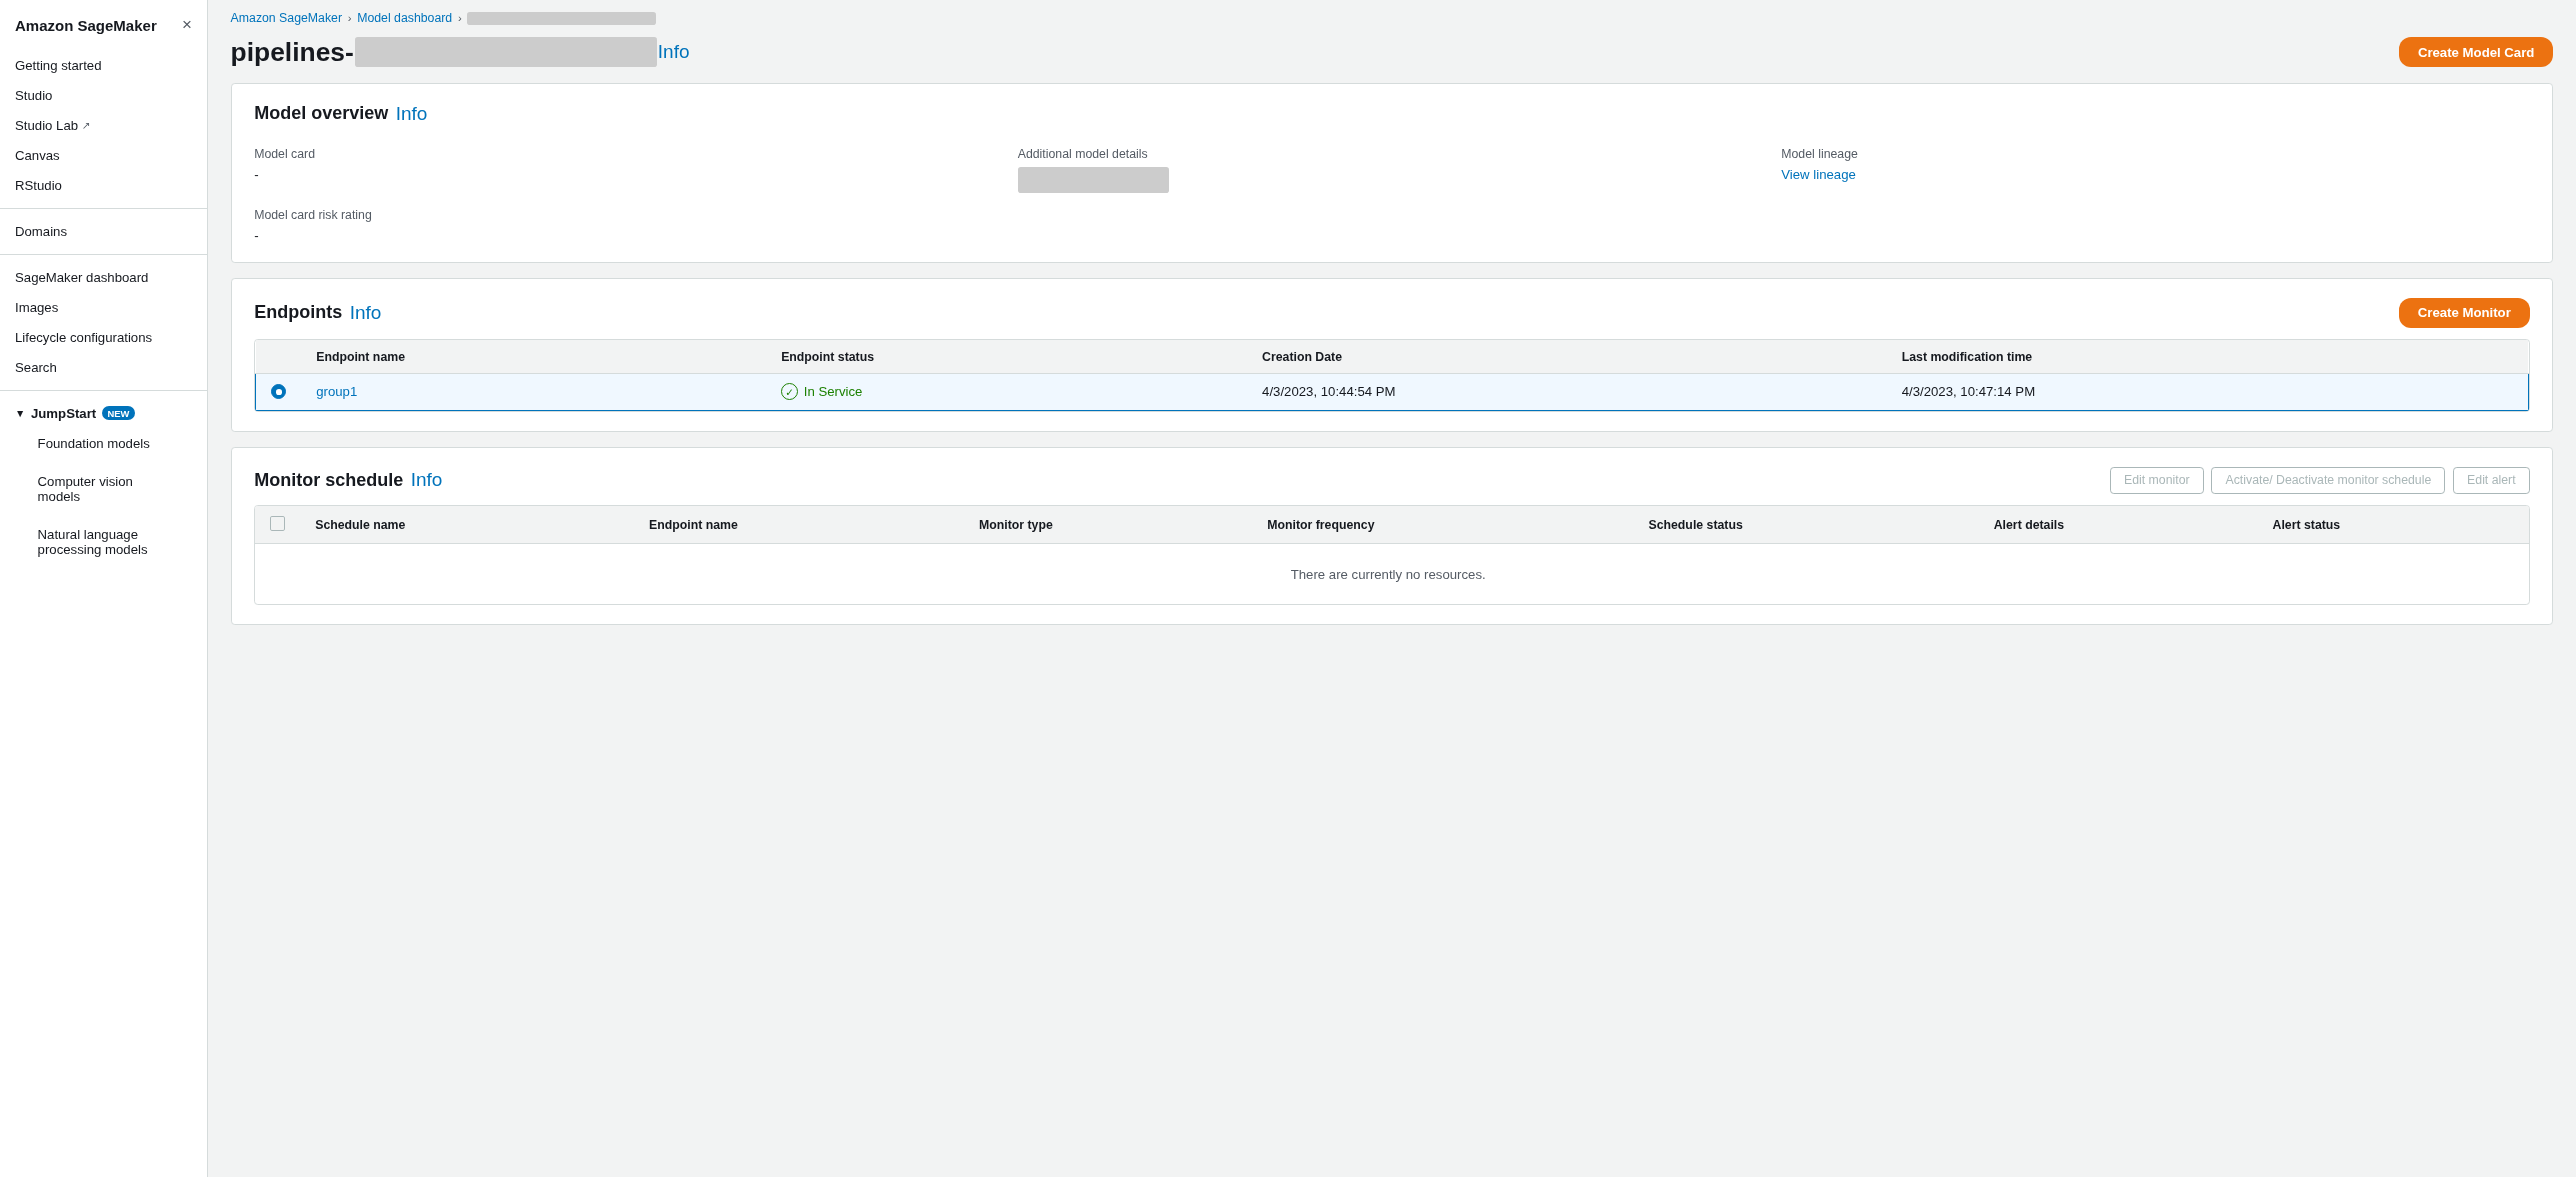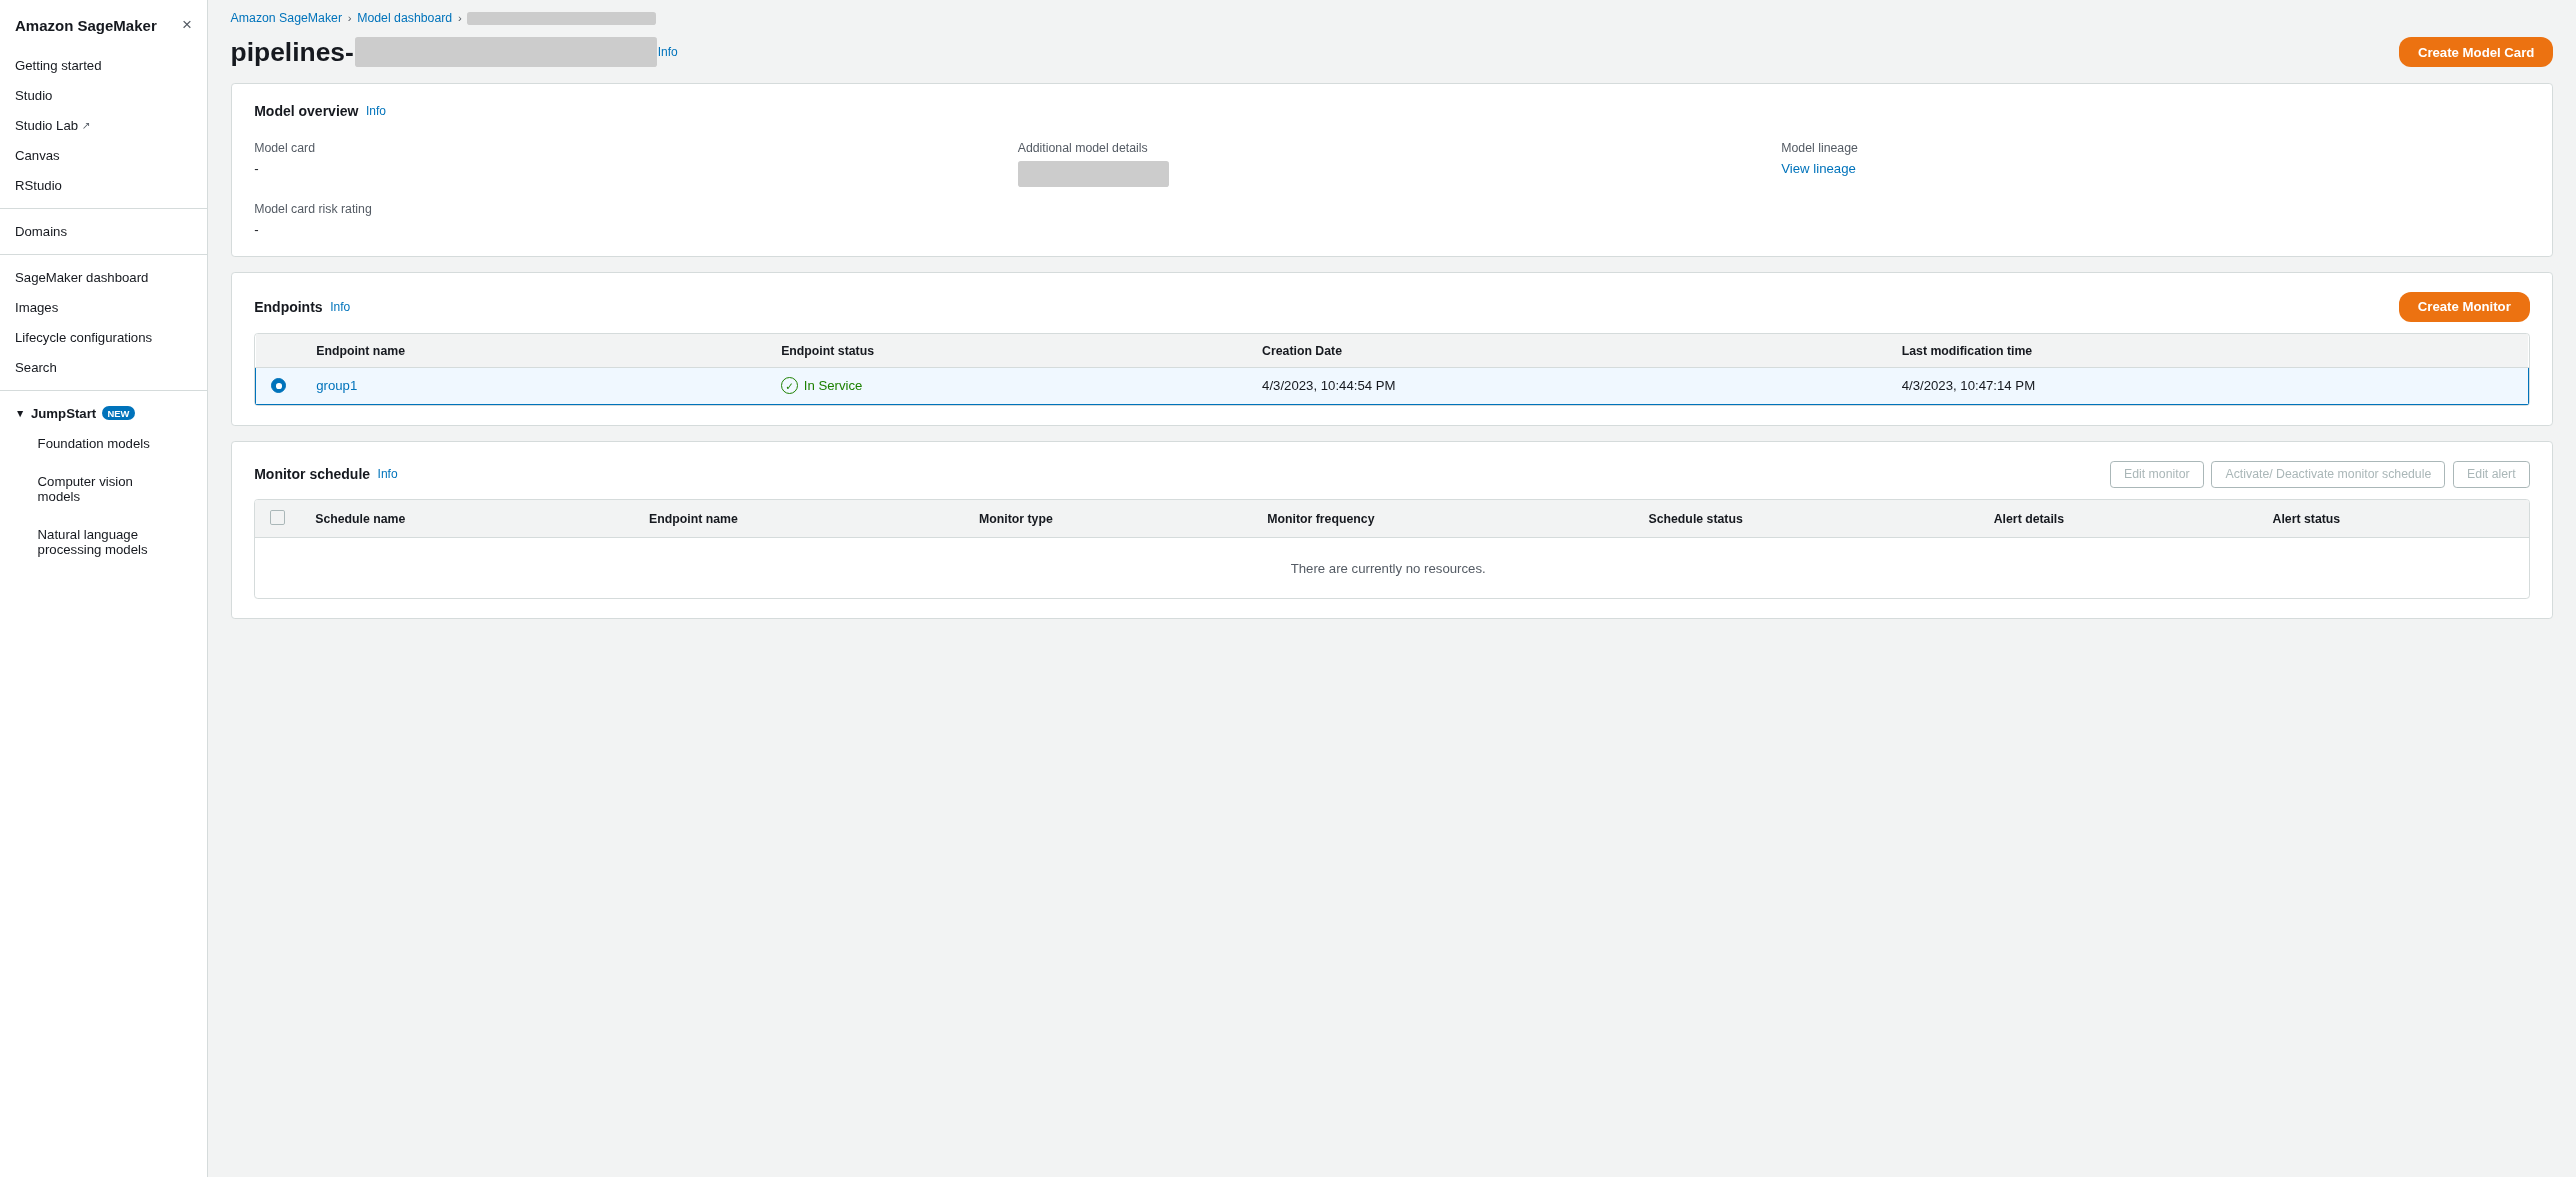--- a/index.html
+++ b/index.html
@@ -131,21 +131,21 @@
     .page-title-redacted {
       background: #ccc;
       border-radius: 2.8px;
       display: inline-block;
       width: 302px;
       height: 30px;
       vertical-align: middle;
     }
     .info-link {
       color: #0073bb;
-      font-size: 12px;
+      font-size: 19px;
       cursor: pointer;
       text-decoration: none;
     }
 
     .btn-primary {
       background: #ec7211;
       color: #fff;
       border: none;
       padding: 7.5px 19px;
       font-size: 13.2px;
@@ -178,21 +178,21 @@
       align-items: center;
       justify-content: space-between;
       margin-bottom: 15px;
     }
     .card-title-row {
       display: flex;
       align-items: center;
       gap: 7.5px;
     }
     .card-title {
-      font-size: 14px;
+      font-size: 18px;
       font-weight: 700;
       color: #16191f;
     }
 
     
     .model-overview-grid {
       display: grid;
       grid-template-columns: 1fr 1fr 1fr;
       gap: 15px;
       padding-top: 7.5px;

